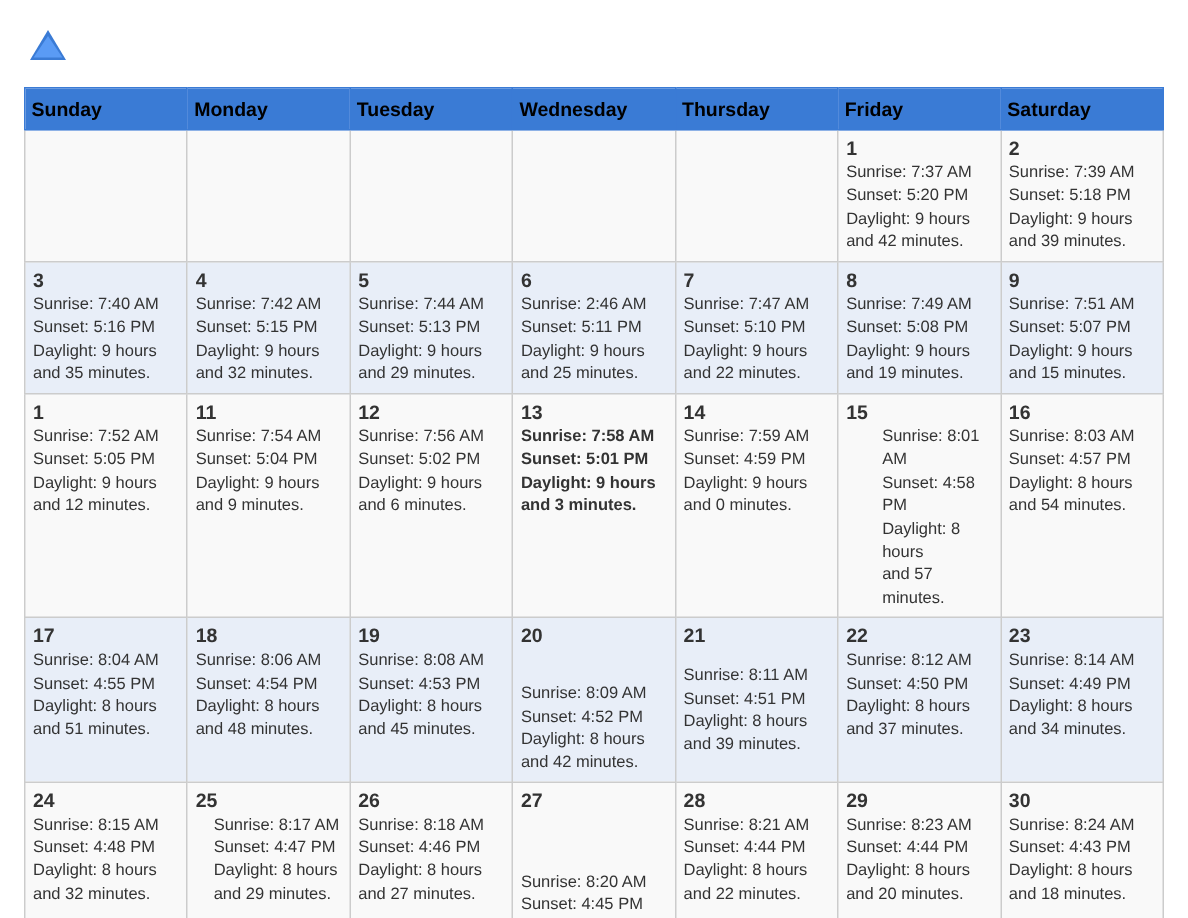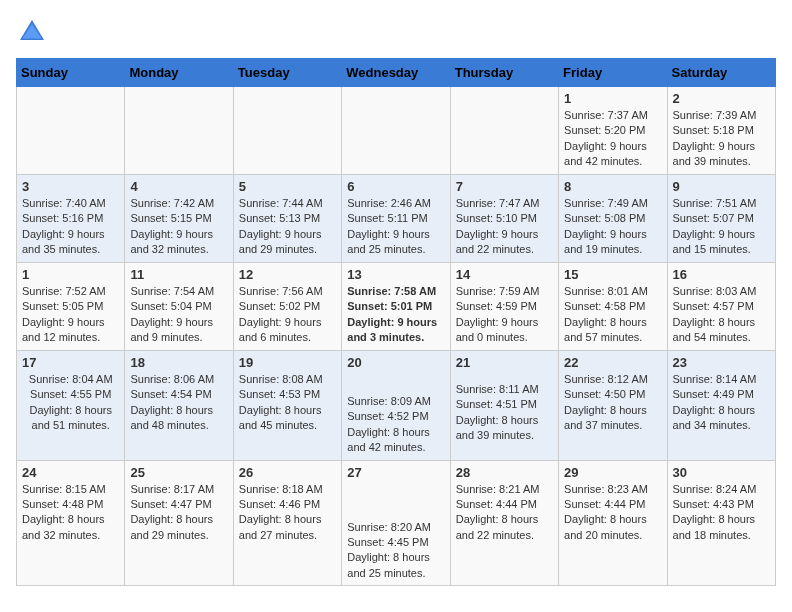--- a/index.html
+++ b/index.html
@@ -233,37 +233,37 @@
         </td>
         <td>
           <span class="day-number">14</span>
           <div class="day-info" style="white-space: pre-line;">Sunrise: 7:59 AM
 Sunset: 4:59 PM
 Daylight: 9 hours
 and 0 minutes.</div>
         </td>
         <td>
           <span class="day-number">15</span>
-          <div class="day-info" style="white-space: pre-line;">Sunrise: 8:01 AM
+          <div class="day-info" style="white-space: pre-line; margin-left: 24px;">Sunrise: 8:01 AM
 Sunset: 4:58 PM
 Daylight: 8 hours
 and 57 minutes.</div>
         </td>
         <td>
           <span class="day-number">16</span>
           <div class="day-info" style="white-space: pre-line;">Sunrise: 8:03 AM
 Sunset: 4:57 PM
 Daylight: 8 hours
 and 54 minutes.</div>
         </td>
       </tr>
       <tr>
         <td>
           <span class="day-number">17</span>
-          <div class="day-info" style="white-space: pre-line; text-align: center;">Sunrise: 8:04 AM
+          <div class="day-info" style="white-space: pre-line;">Sunrise: 8:04 AM
 Sunset: 4:55 PM
 Daylight: 8 hours
 and 51 minutes.</div>
         </td>
         <td>
           <span class="day-number">18</span>
           <div class="day-info" style="white-space: pre-line;">Sunrise: 8:06 AM
 Sunset: 4:54 PM
 Daylight: 8 hours
 and 48 minutes.</div>
@@ -307,21 +307,21 @@
       <tr>
         <td>
           <span class="day-number">24</span>
           <div class="day-info" style="white-space: pre-line;">Sunrise: 8:15 AM
 Sunset: 4:48 PM
 Daylight: 8 hours
 and 32 minutes.</div>
         </td>
         <td>
           <span class="day-number">25</span>
-          <div class="day-info" style="white-space: pre-line;">Sunrise: 8:17 AM
+          <div class="day-info" style="white-space: pre-line; margin-left: 12px;">Sunrise: 8:17 AM
 Sunset: 4:47 PM
 Daylight: 8 hours
 and 29 minutes.</div>
         </td>
         <td>
           <span class="day-number">26</span>
           <div class="day-info" style="white-space: pre-line;">Sunrise: 8:18 AM
 Sunset: 4:46 PM
 Daylight: 8 hours
 and 27 minutes.</div>

